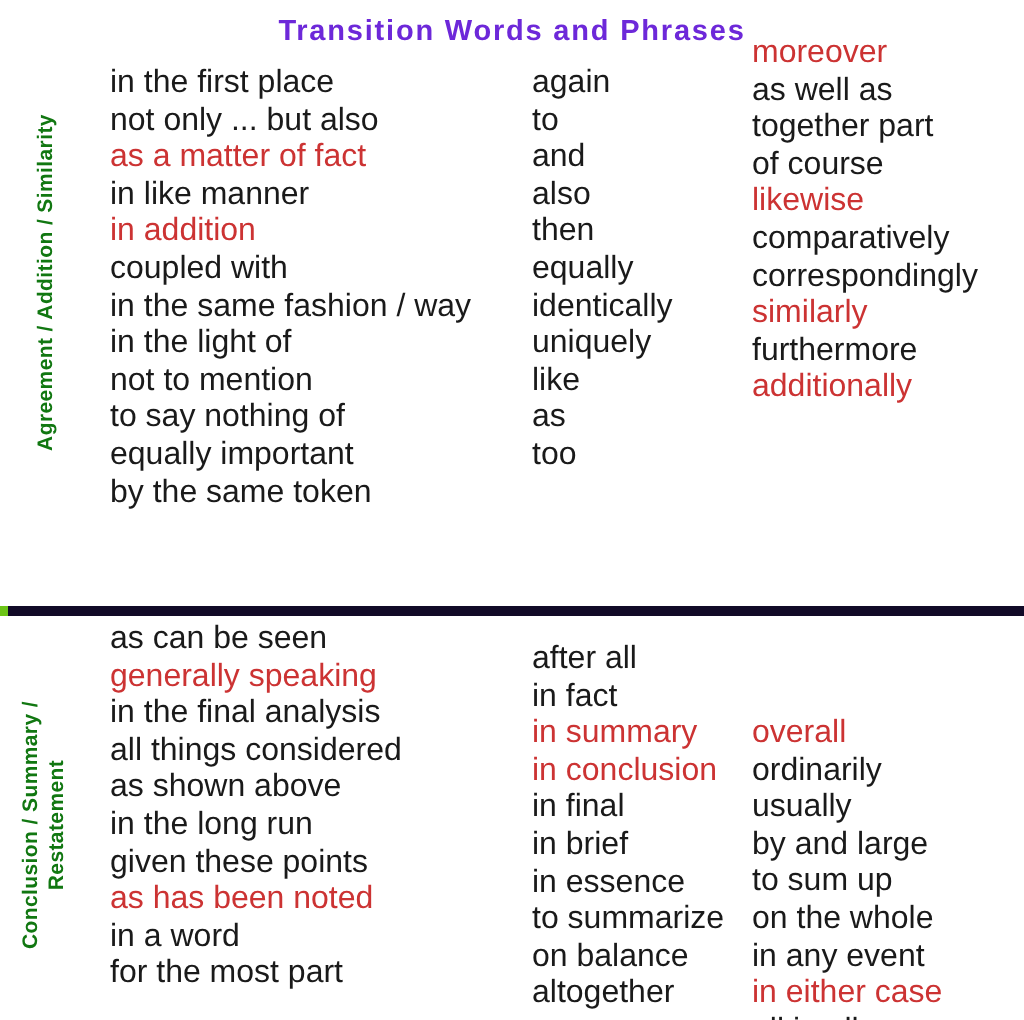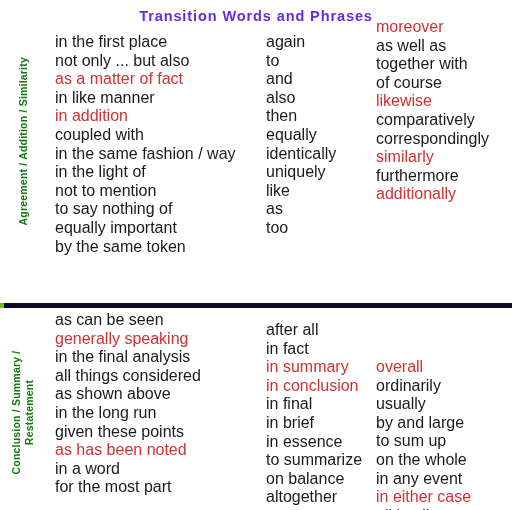--- a/index.html
+++ b/index.html
@@ -132,21 +132,21 @@
         <div class="term">equally</div>
         <div class="term">identically</div>
         <div class="term">uniquely</div>
         <div class="term">like</div>
         <div class="term">as</div>
         <div class="term">too</div>
       </div>
     <div class="col c3">
         <div class="term hl">moreover</div>
         <div class="term">as well as</div>
-        <div class="term">together with</div>
+        <div class="term">together part</div>
         <div class="term">of course</div>
         <div class="term hl">likewise</div>
         <div class="term">comparatively</div>
         <div class="term">correspondingly</div>
         <div class="term hl">similarly</div>
         <div class="term">furthermore</div>
         <div class="term hl">additionally</div>
       </div>
   </div>
 

